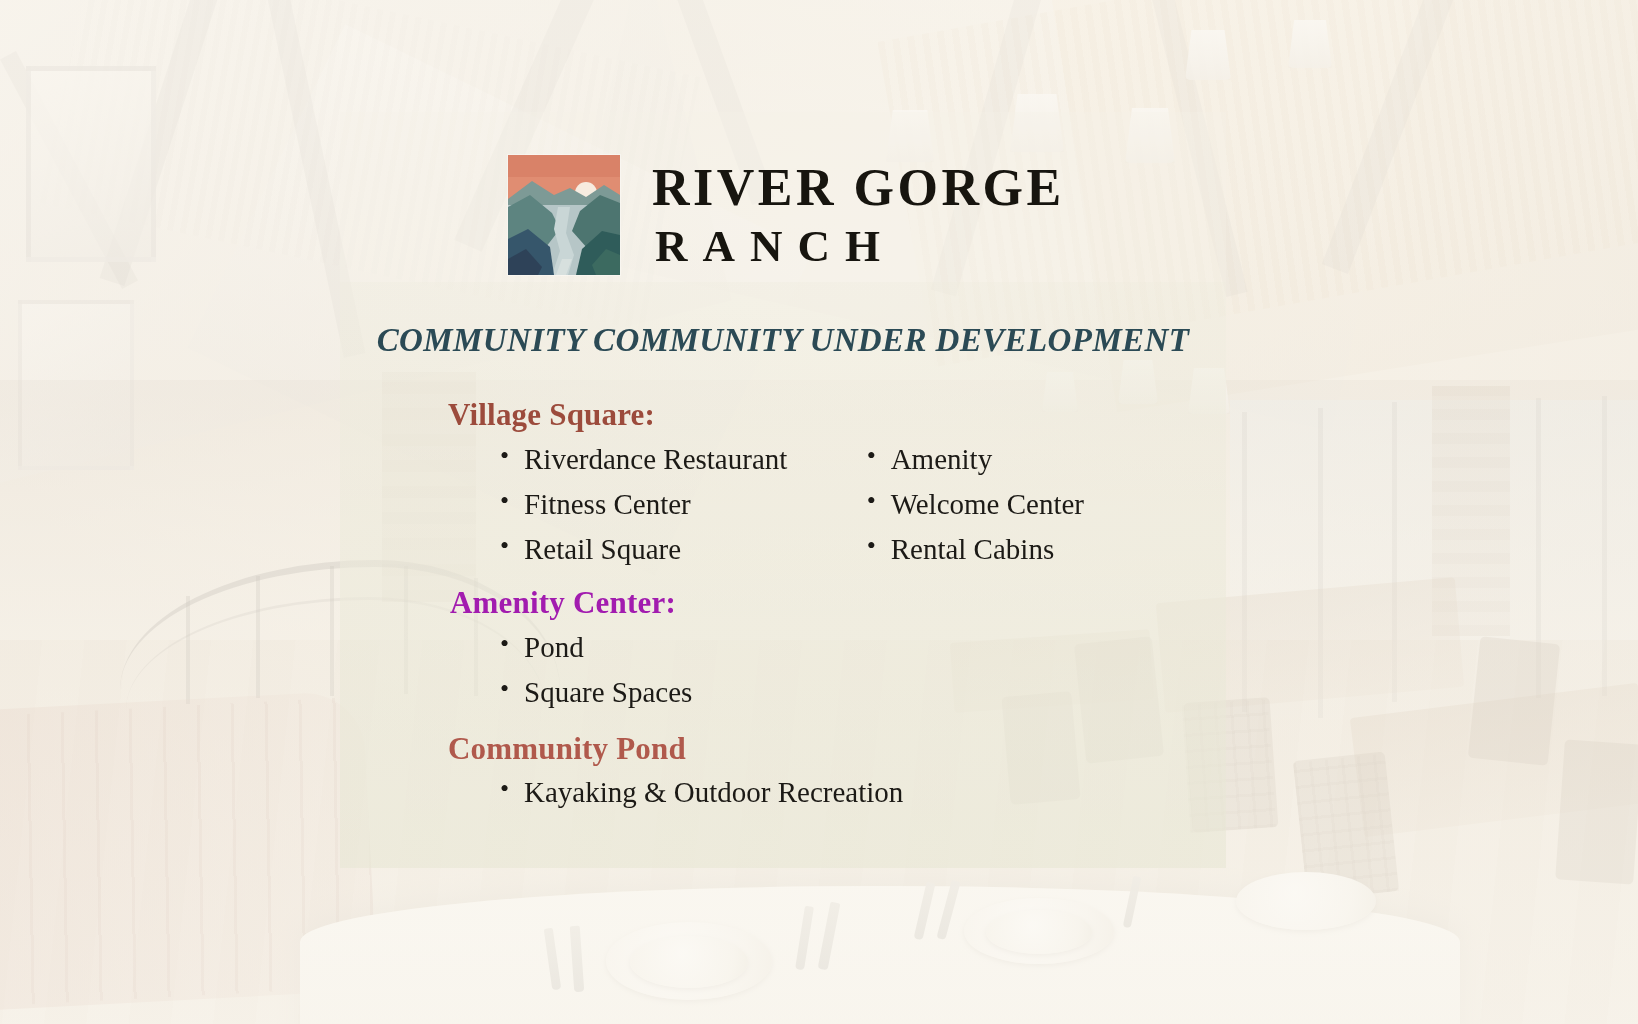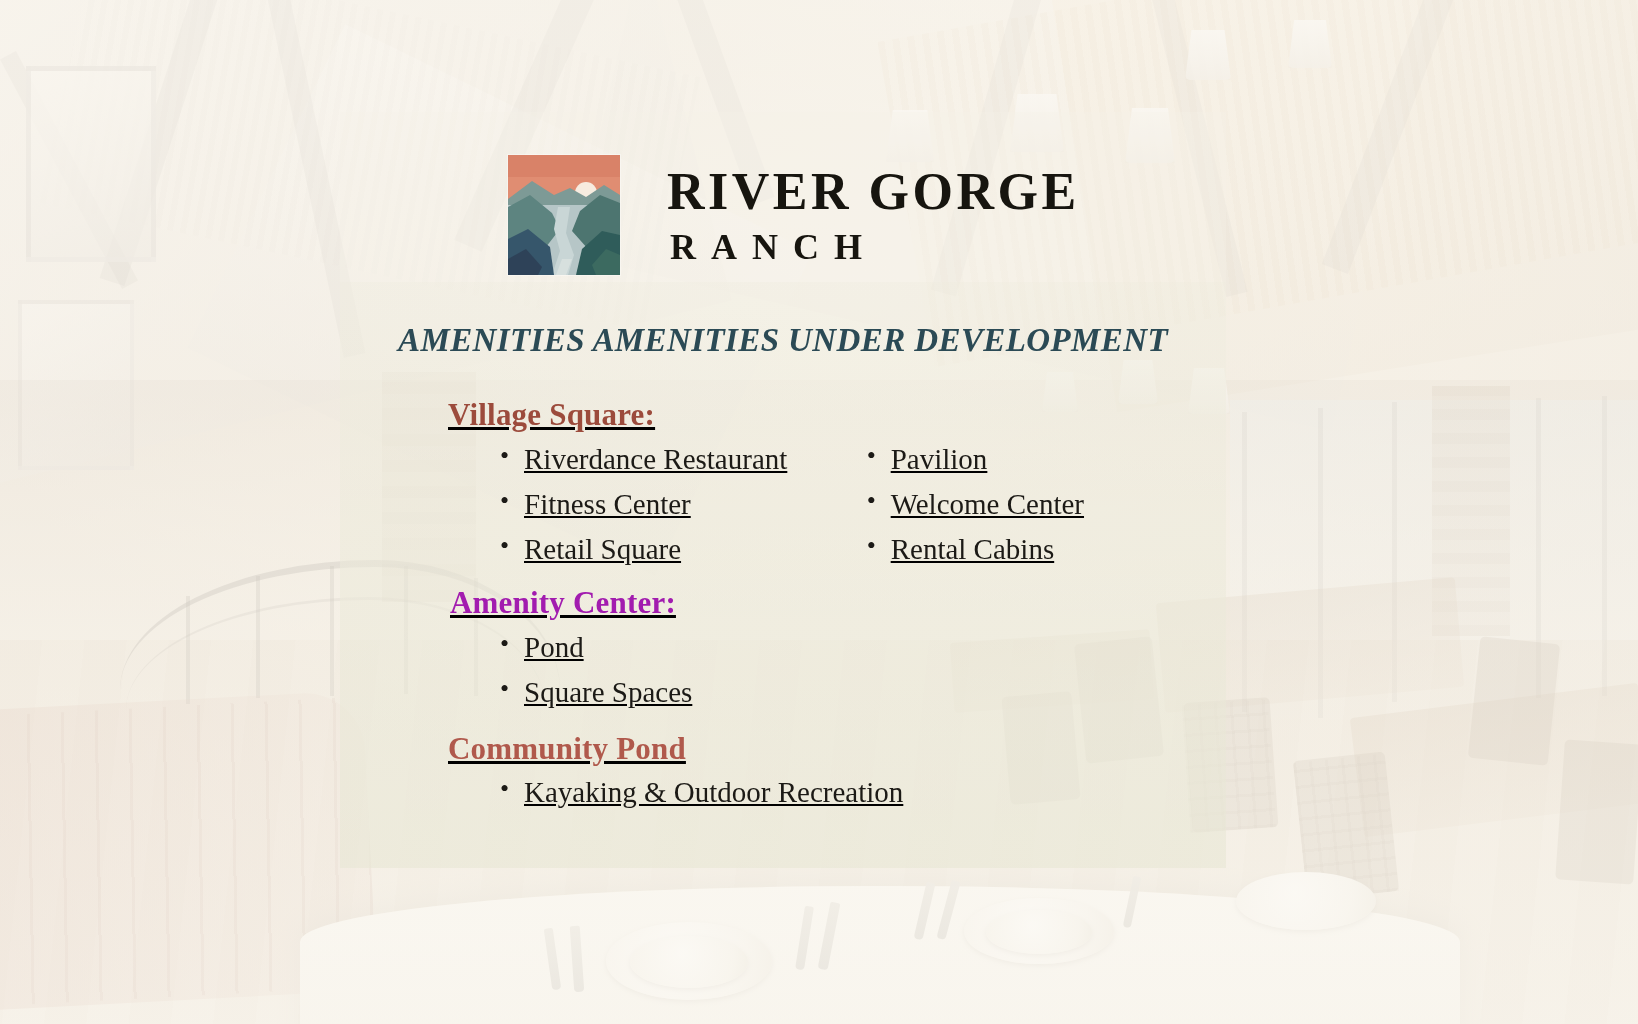--- a/index.html
+++ b/index.html
@@ -320,40 +320,40 @@
     position: absolute;
     inset: 0;
   }
 
   
   .logo-lockup {
     position: absolute;
     left: 508px; top: 155px;
     display: flex;
     align-items: center;
-    gap: 47px;
+    gap: 32px;
   }
   .logo-mark {
     width: 112px; height: 120px;
     display: block;
     box-shadow: 0 0 0 1px rgba(255,255,255,0.35);
   }
   .logo-words { display: flex; flex-direction: column; }
   .logo-line1 {
     font-family: "Liberation Serif", "DejaVu Serif", serif;
     font-weight: bold;
     font-size: 52px;
     letter-spacing: 3.5px;
     color: #17150f;
     line-height: 1.02;
   }
   .logo-line2 {
     font-family: "Liberation Serif", "DejaVu Serif", serif;
     font-weight: bold;
-    font-size: 36px;
+    font-size: 45px;
     letter-spacing: 15px;
     color: #17150f;
     margin-top: 10px;
     margin-left: 3px;
     line-height: 1;
   }
 
   
   .slide-title {
     position: absolute;
@@ -366,21 +366,20 @@
     font-size: 33px;
     letter-spacing: 0.4px;
     color: #2b4a55;
   }
 
   
   .amen-block {
     position: absolute;
     left: 448px; top: 398px;
     width: 700px;
-    text-decoration: underline;
   }
 
   .sec-head {
     font-family: "Liberation Serif", "DejaVu Serif", serif;
     font-weight: bold;
     font-size: 31px;
     line-height: 1.12;
     letter-spacing: 0.2px;
   }
   .sec-head.village   { color: #9c4b3c; margin-bottom: 4px; }
@@ -548,33 +547,33 @@
 
           <path d="M54 104 L64 104 L58 120 L48 120 Z" fill="#d7e0de"></path>
         </g>
       </svg>
       <div class="logo-words">
         <div class="logo-line1">RIVER GORGE</div>
         <div class="logo-line2">RANCH</div>
       </div>
     </div>
 
-    <div class="slide-title">AMENITIES AMENITIES UNDER DEVELOPMENT</div>
+    <div class="slide-title">COMMUNITY COMMUNITY UNDER DEVELOPMENT</div>
 
     <div class="amen-block">
 
       <div class="sec-head village">Village Square:</div>
       <div class="two-col">
         <ul class="amen col-left">
           <li>Riverdance Restaurant</li>
           <li>Fitness Center</li>
           <li>Retail Square</li>
         </ul>
         <ul class="amen col-right">
-          <li>Pavilion</li>
+          <li>Amenity</li>
           <li>Welcome Center</li>
           <li>Rental Cabins</li>
         </ul>
       </div>
 
       <div class="sec-head amenity">Amenity Center:</div>
       <ul class="amen indent-2">
         <li>Pond</li>
         <li>Square Spaces</li>
       </ul>

